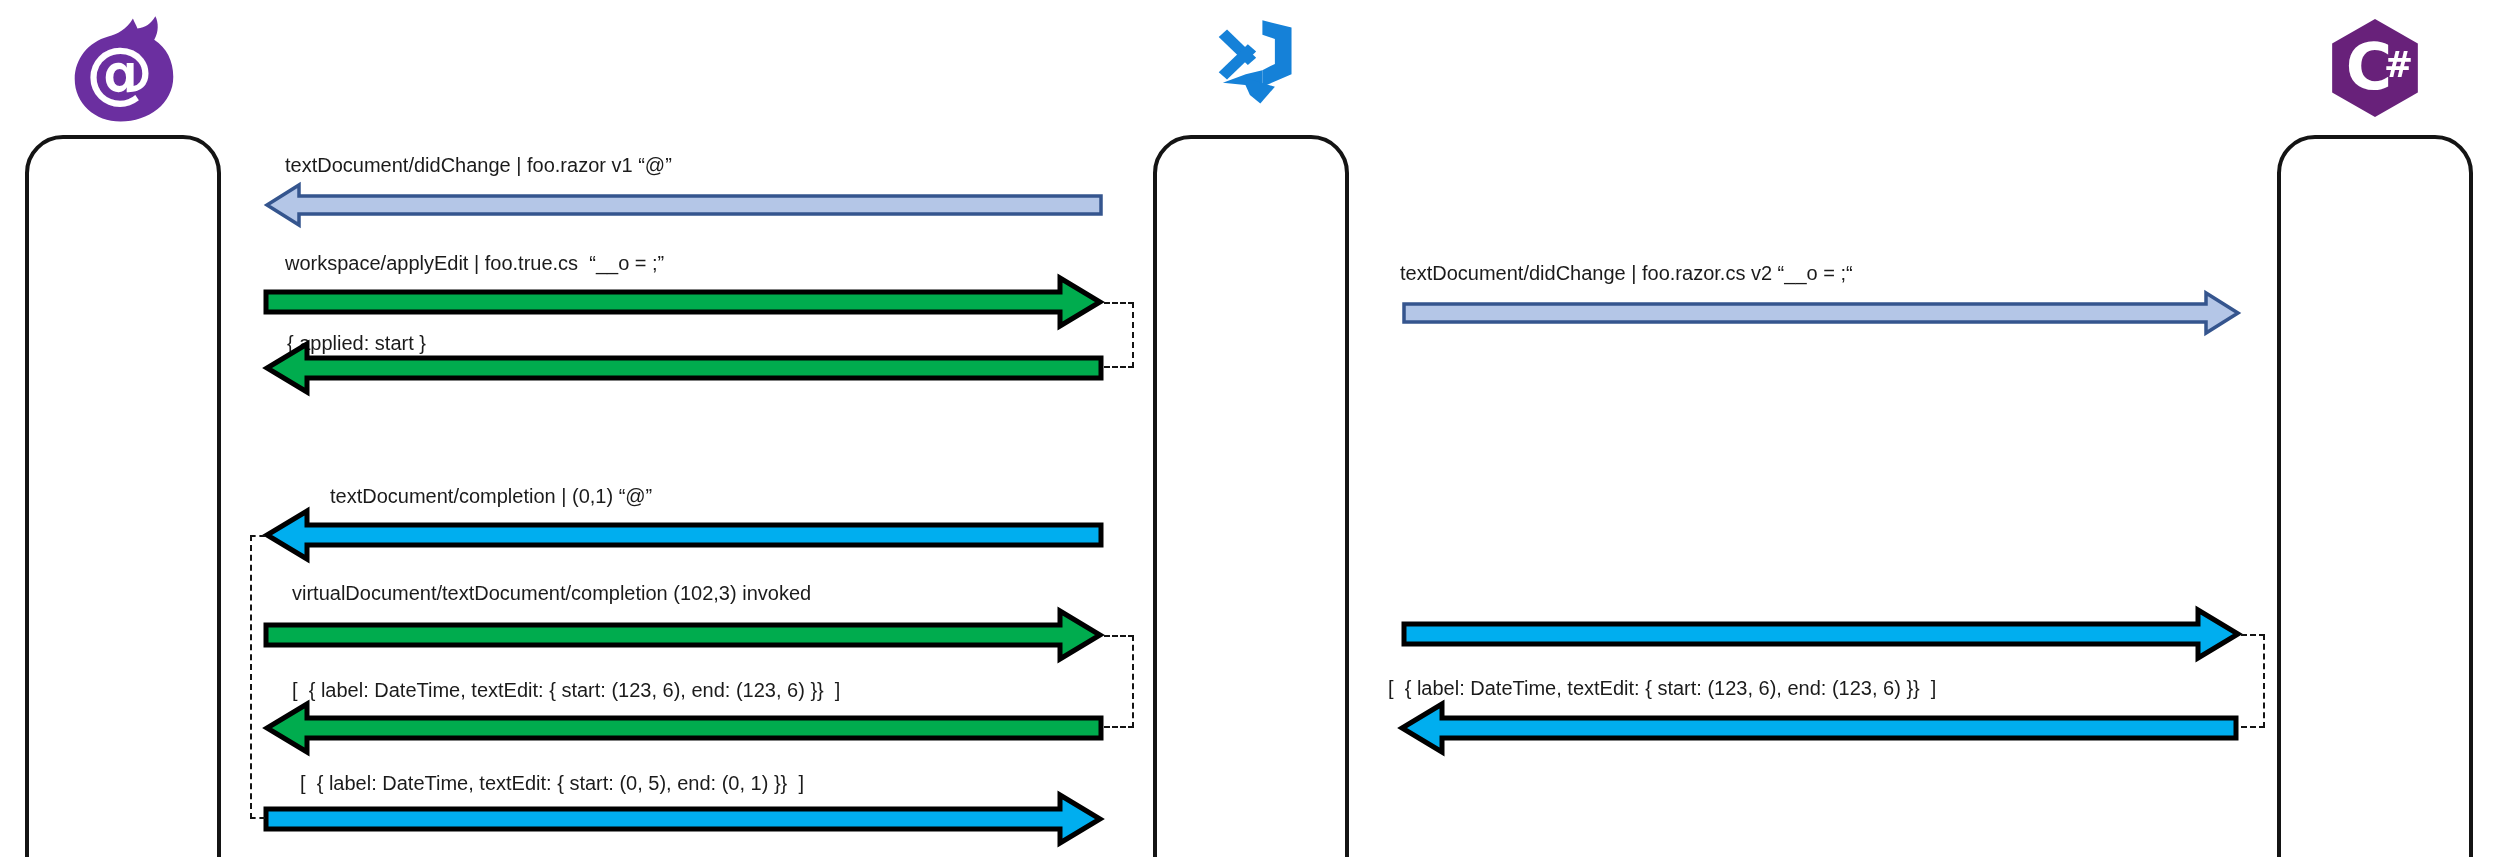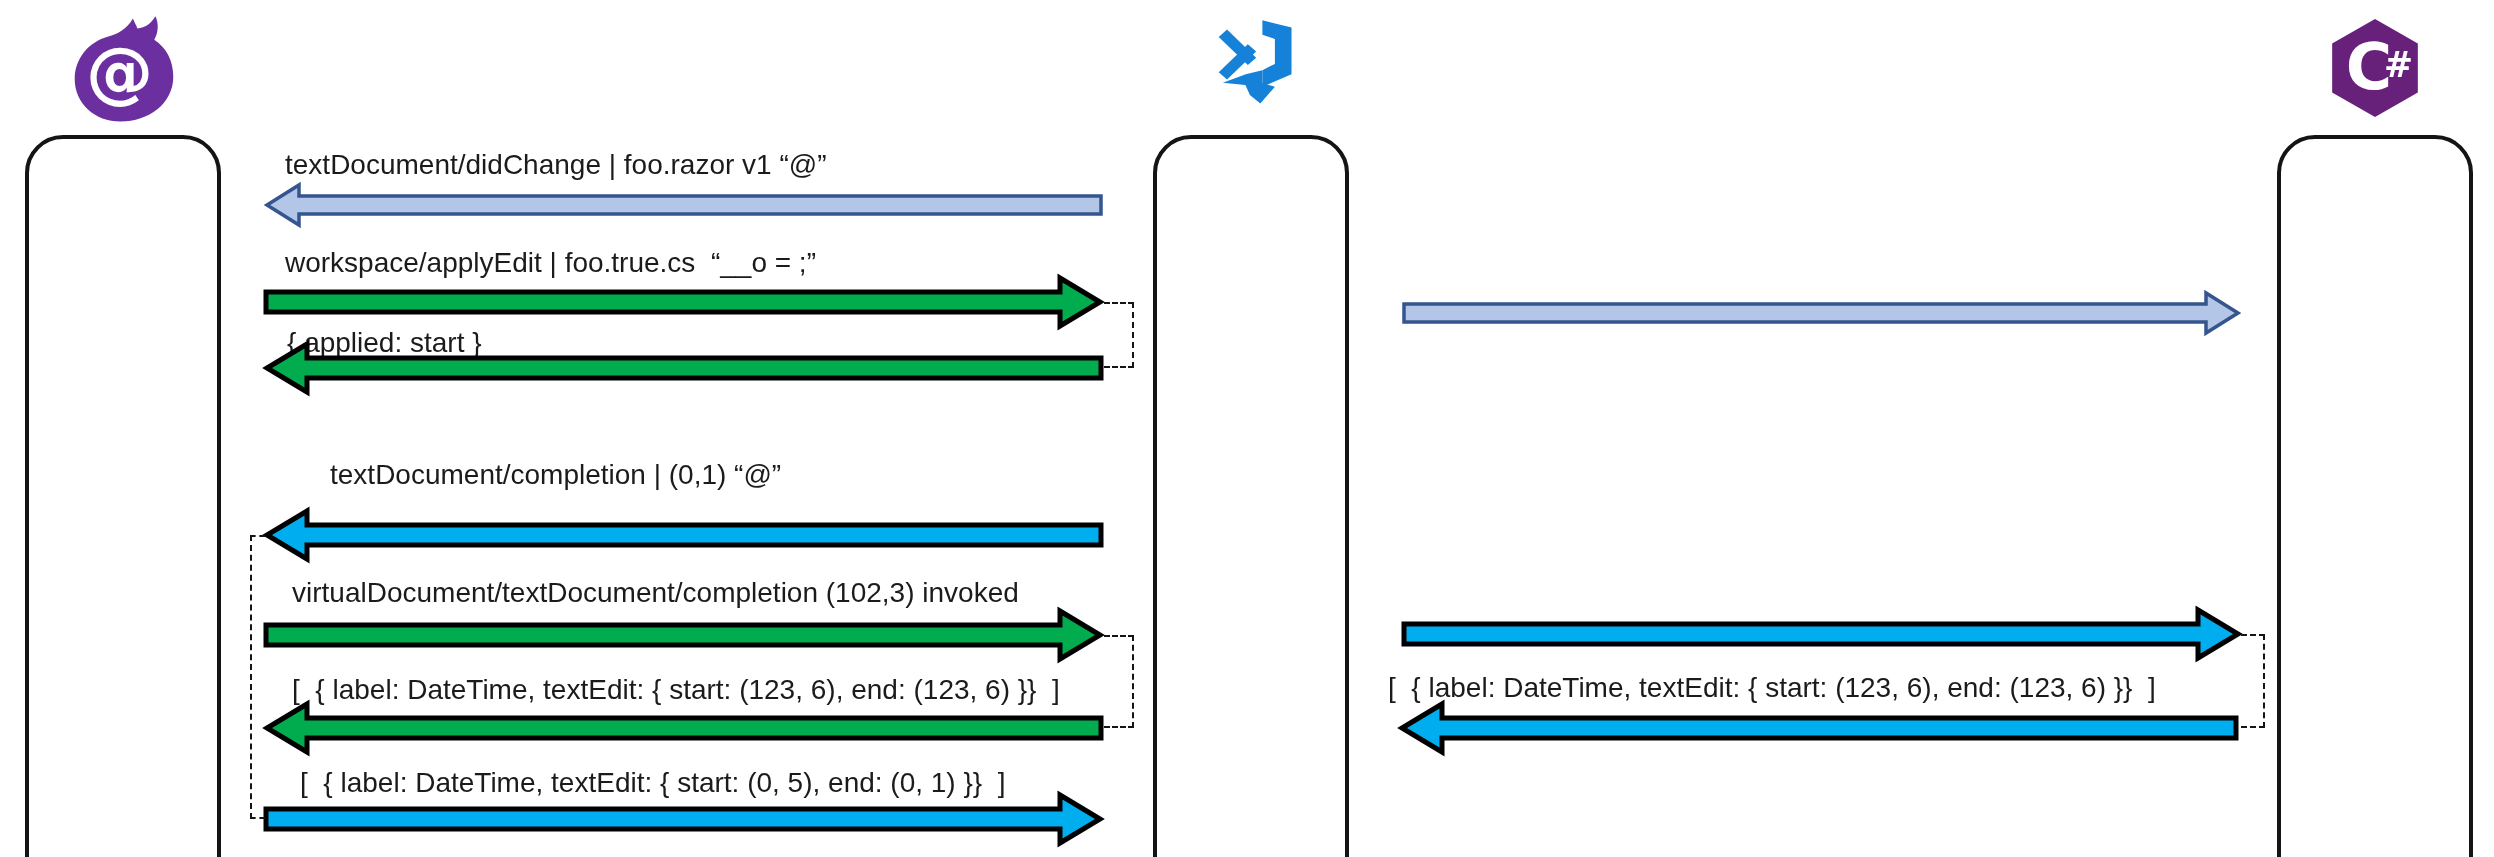--- a/index.html
+++ b/index.html
@@ -1,21 +1,21 @@
 <!DOCTYPE html>
 <html><head>
 <meta charset="utf-8">
 <style>
   html,body{margin:0;padding:0;background:#fff;}
   .canvas{position:relative;width:2494px;height:857px;background:#fff;overflow:hidden;
           font-family:"Liberation Sans", sans-serif;}
   .lifeline{position:absolute;width:196px;height:790px;background:#fff;
             border:4px solid #141414;border-radius:38px;box-sizing:border-box;}
   .icon{position:absolute;}
-  .msg-label{position:absolute;font-size:28px;line-height:34px;color:#1b1b1b;white-space:pre;text-align:right;}
+  .msg-label{position:absolute;font-size:20px;line-height:34px;color:#1b1b1b;white-space:pre;text-align:right;}
   .arrow{position:absolute;width:843px;height:60px;}
   .bracket{position:absolute;box-sizing:border-box;}
   .bracket.open-left{border-top:2.5px dashed #141414;border-right:2.5px dashed #141414;
                      border-bottom:2.5px dashed #141414;}
   .bracket.open-right{border-top:2.5px dashed #141414;border-left:2.5px dashed #141414;
                       border-bottom:2.5px dashed #141414;}
 </style>
 </head>
 <body>
 
@@ -55,21 +55,21 @@
     <polygon points="4,20 798,20 798,6 838,30 798,54 798,40 4,40" stroke-width="5" fill="#00AC4E" stroke="#000000"></polygon>
   </svg>
 
   <div class="msg-label" style="left:287px;top:326px">{ applied: start }</div>
   <svg class="arrow" style="left:262px;top:338px" viewBox="0 0 843 60">
     <polygon points="839,20 45,20 45,6 5,30 45,54 45,40 839,40" stroke-width="5" fill="#00AC4E" stroke="#000000"></polygon>
   </svg>
 
   <div class="bracket open-left" style="left:1104px;top:302px;width:30px;height:66px"></div>
 
-  <div class="msg-label" style="left:330px;top:458px">textDocument/completion | (0,1) “@”</div>
+  <div class="msg-label" style="left:330px;top:479px">textDocument/completion | (0,1) “@”</div>
   <svg class="arrow" style="left:262px;top:505px" viewBox="0 0 843 60">
     <polygon points="839,20 45,20 45,6 5,30 45,54 45,40 839,40" stroke-width="5" fill="#00AEEF" stroke="#000000"></polygon>
   </svg>
 
   <div class="msg-label" style="left:292px;top:576px">virtualDocument/textDocument/completion (102,3) invoked</div>
   <svg class="arrow" style="left:262px;top:605px" viewBox="0 0 843 60">
     <polygon points="4,20 798,20 798,6 838,30 798,54 798,40 4,40" stroke-width="5" fill="#00AC4E" stroke="#000000"></polygon>
   </svg>
 
   <div class="msg-label" style="left:292px;top:673px">[  { label: DateTime, textEdit: { start: (123, 6), end: (123, 6) }}  ]</div>
@@ -79,20 +79,21 @@
 
   <div class="bracket open-left" style="left:1104px;top:635px;width:30px;height:93px"></div>
 
   <div class="msg-label" style="left:300px;top:766px">[  { label: DateTime, textEdit: { start: (0, 5), end: (0, 1) }}  ]</div>
   <svg class="arrow" style="left:262px;top:789px" viewBox="0 0 843 60">
     <polygon points="4,20 798,20 798,6 838,30 798,54 798,40 4,40" stroke-width="5" fill="#00AEEF" stroke="#000000"></polygon>
   </svg>
 
   <div class="bracket open-right" style="left:250px;top:535px;width:15px;height:284px"></div>
 
+  <div class="msg-label" style="left:1400px;top:256px">textDocument/didChange | foo.razor.cs v2 “__o = ;“</div>
   <svg class="arrow" style="left:1400px;top:283px" viewBox="0 0 843 60">
     <polygon points="4,21 806,21 806,10 838,30 806,50 806,39 4,39" stroke-width="3.5" fill="#B4C6E7" stroke="#35558E"></polygon>
   </svg>
 
   <svg class="arrow" style="left:1400px;top:604px" viewBox="0 0 843 60">
     <polygon points="4,20 798,20 798,6 838,30 798,54 798,40 4,40" stroke-width="5" fill="#00AEEF" stroke="#000000"></polygon>
   </svg>
 
   <div class="msg-label" style="left:1388px;top:671px">[  { label: DateTime, textEdit: { start: (123, 6), end: (123, 6) }}  ]</div>
   <svg class="arrow" style="left:1397px;top:698px" viewBox="0 0 843 60">

